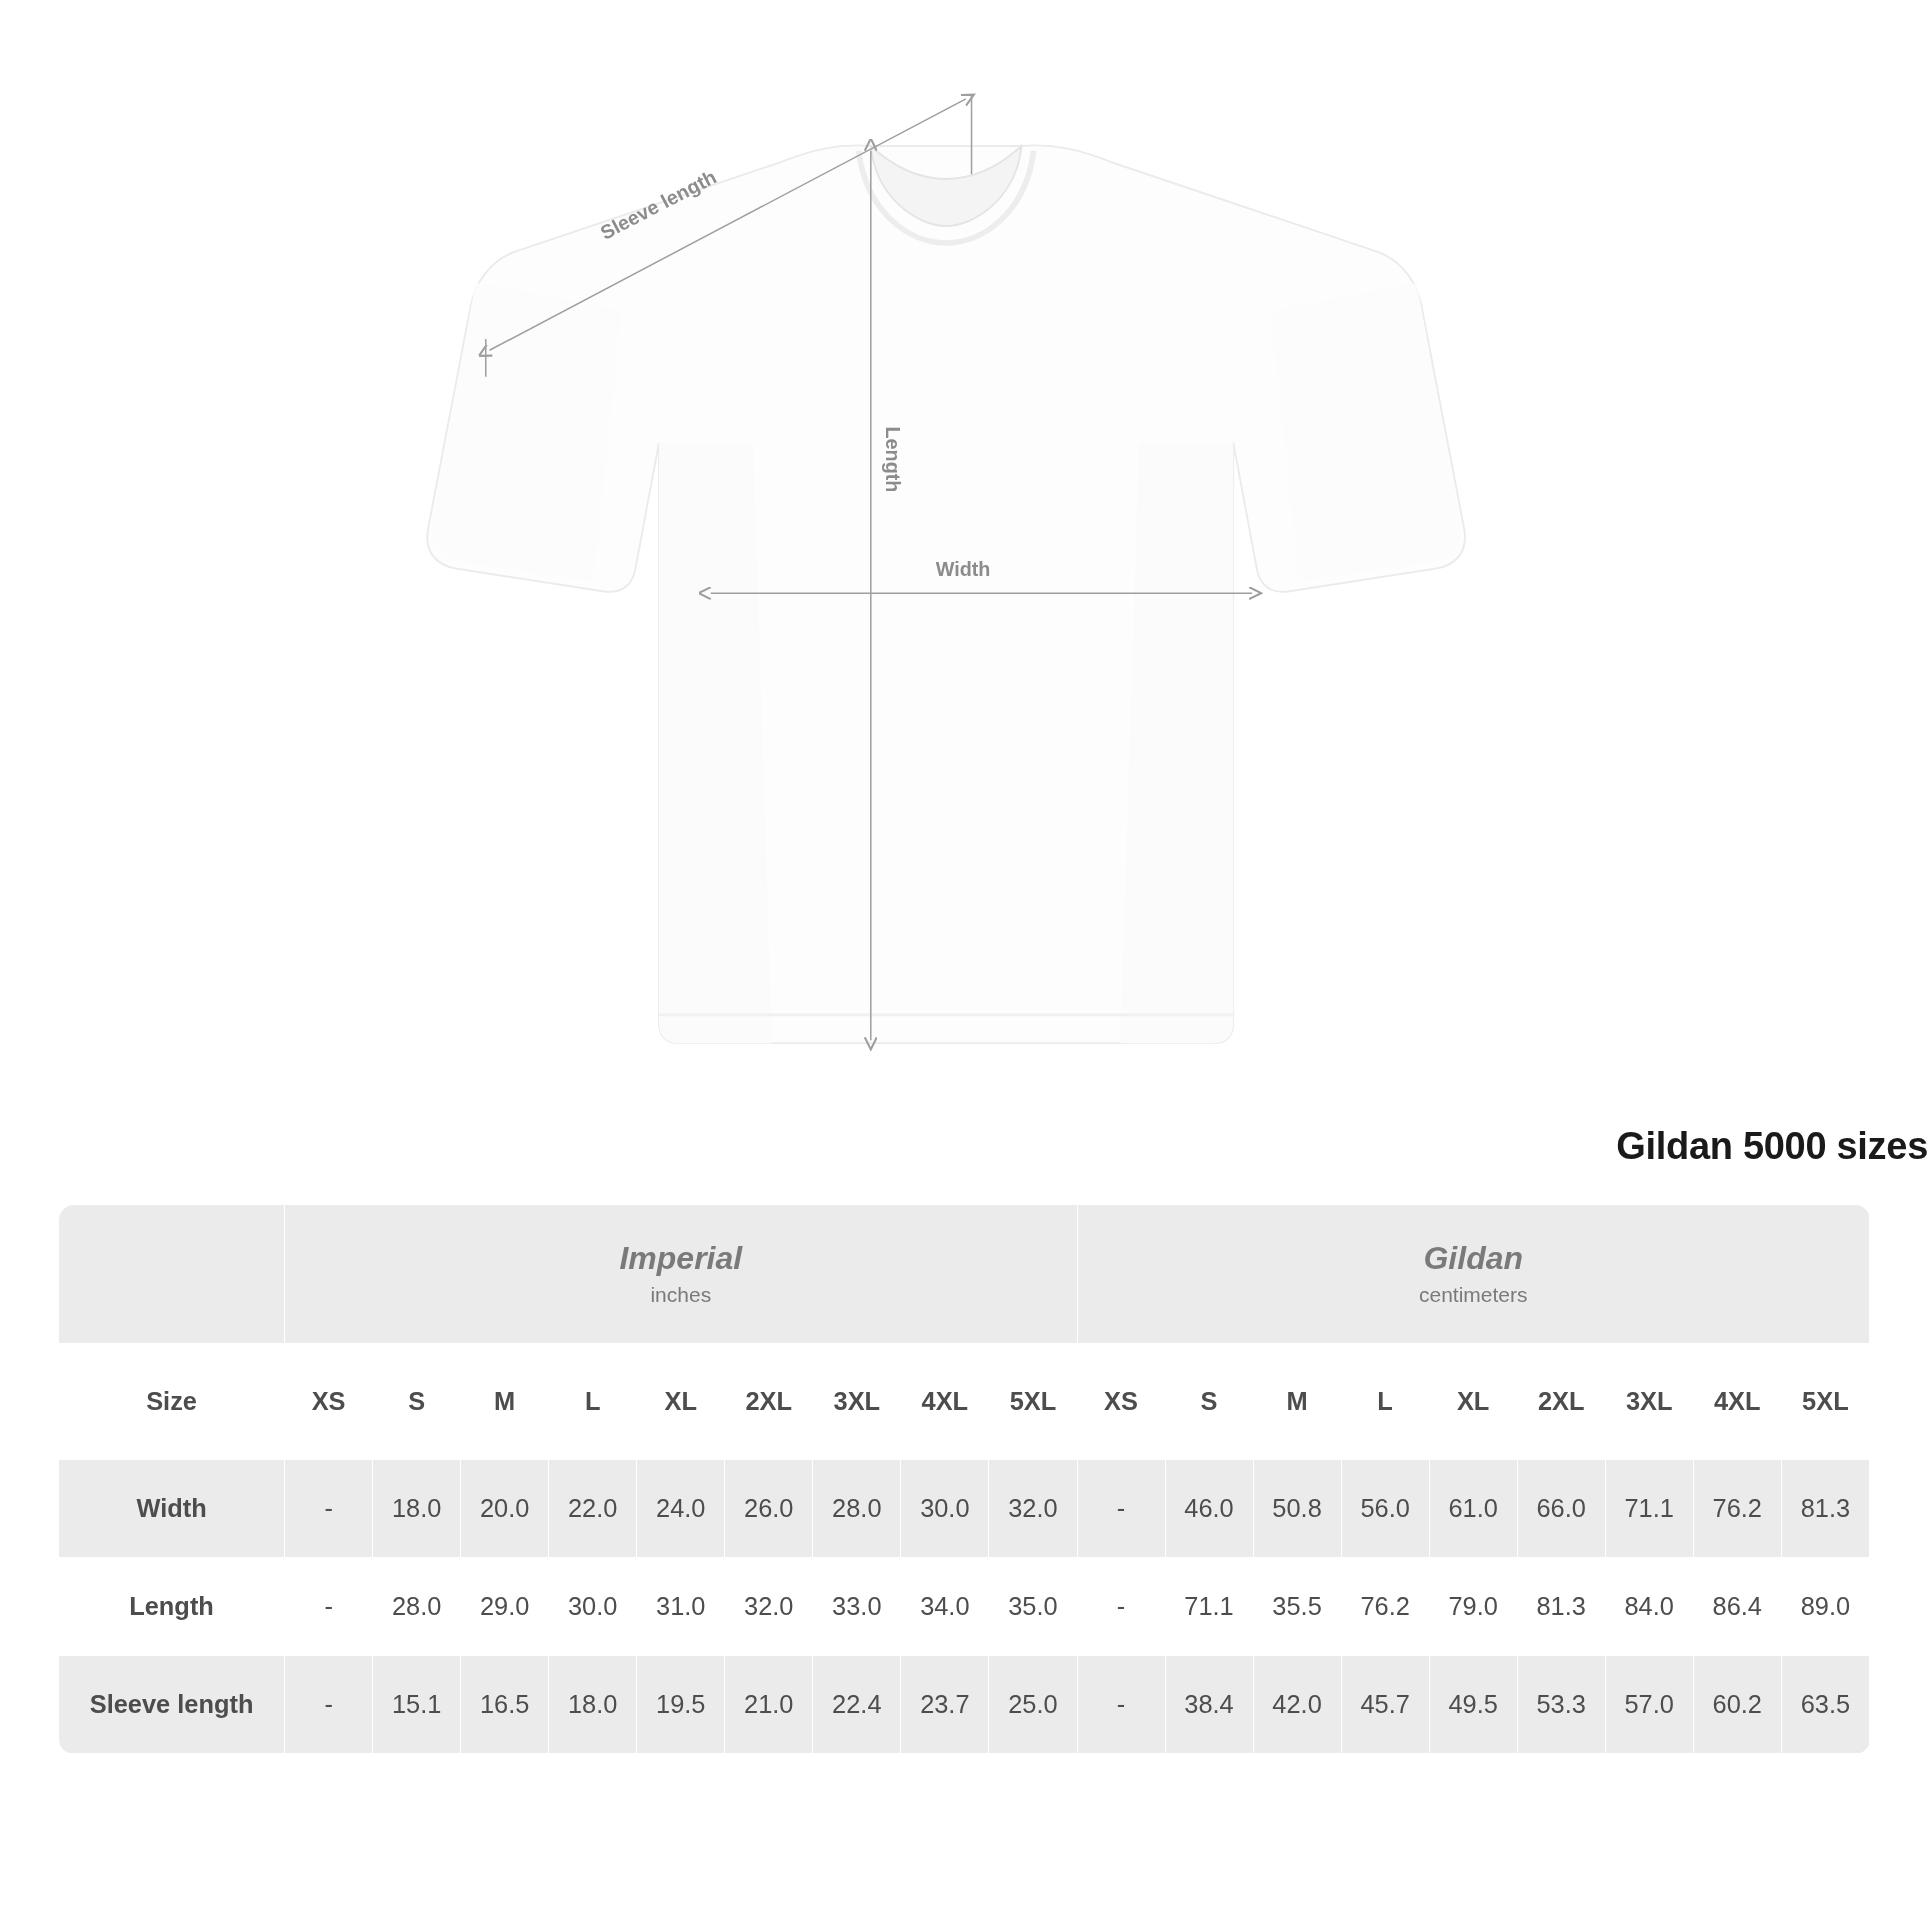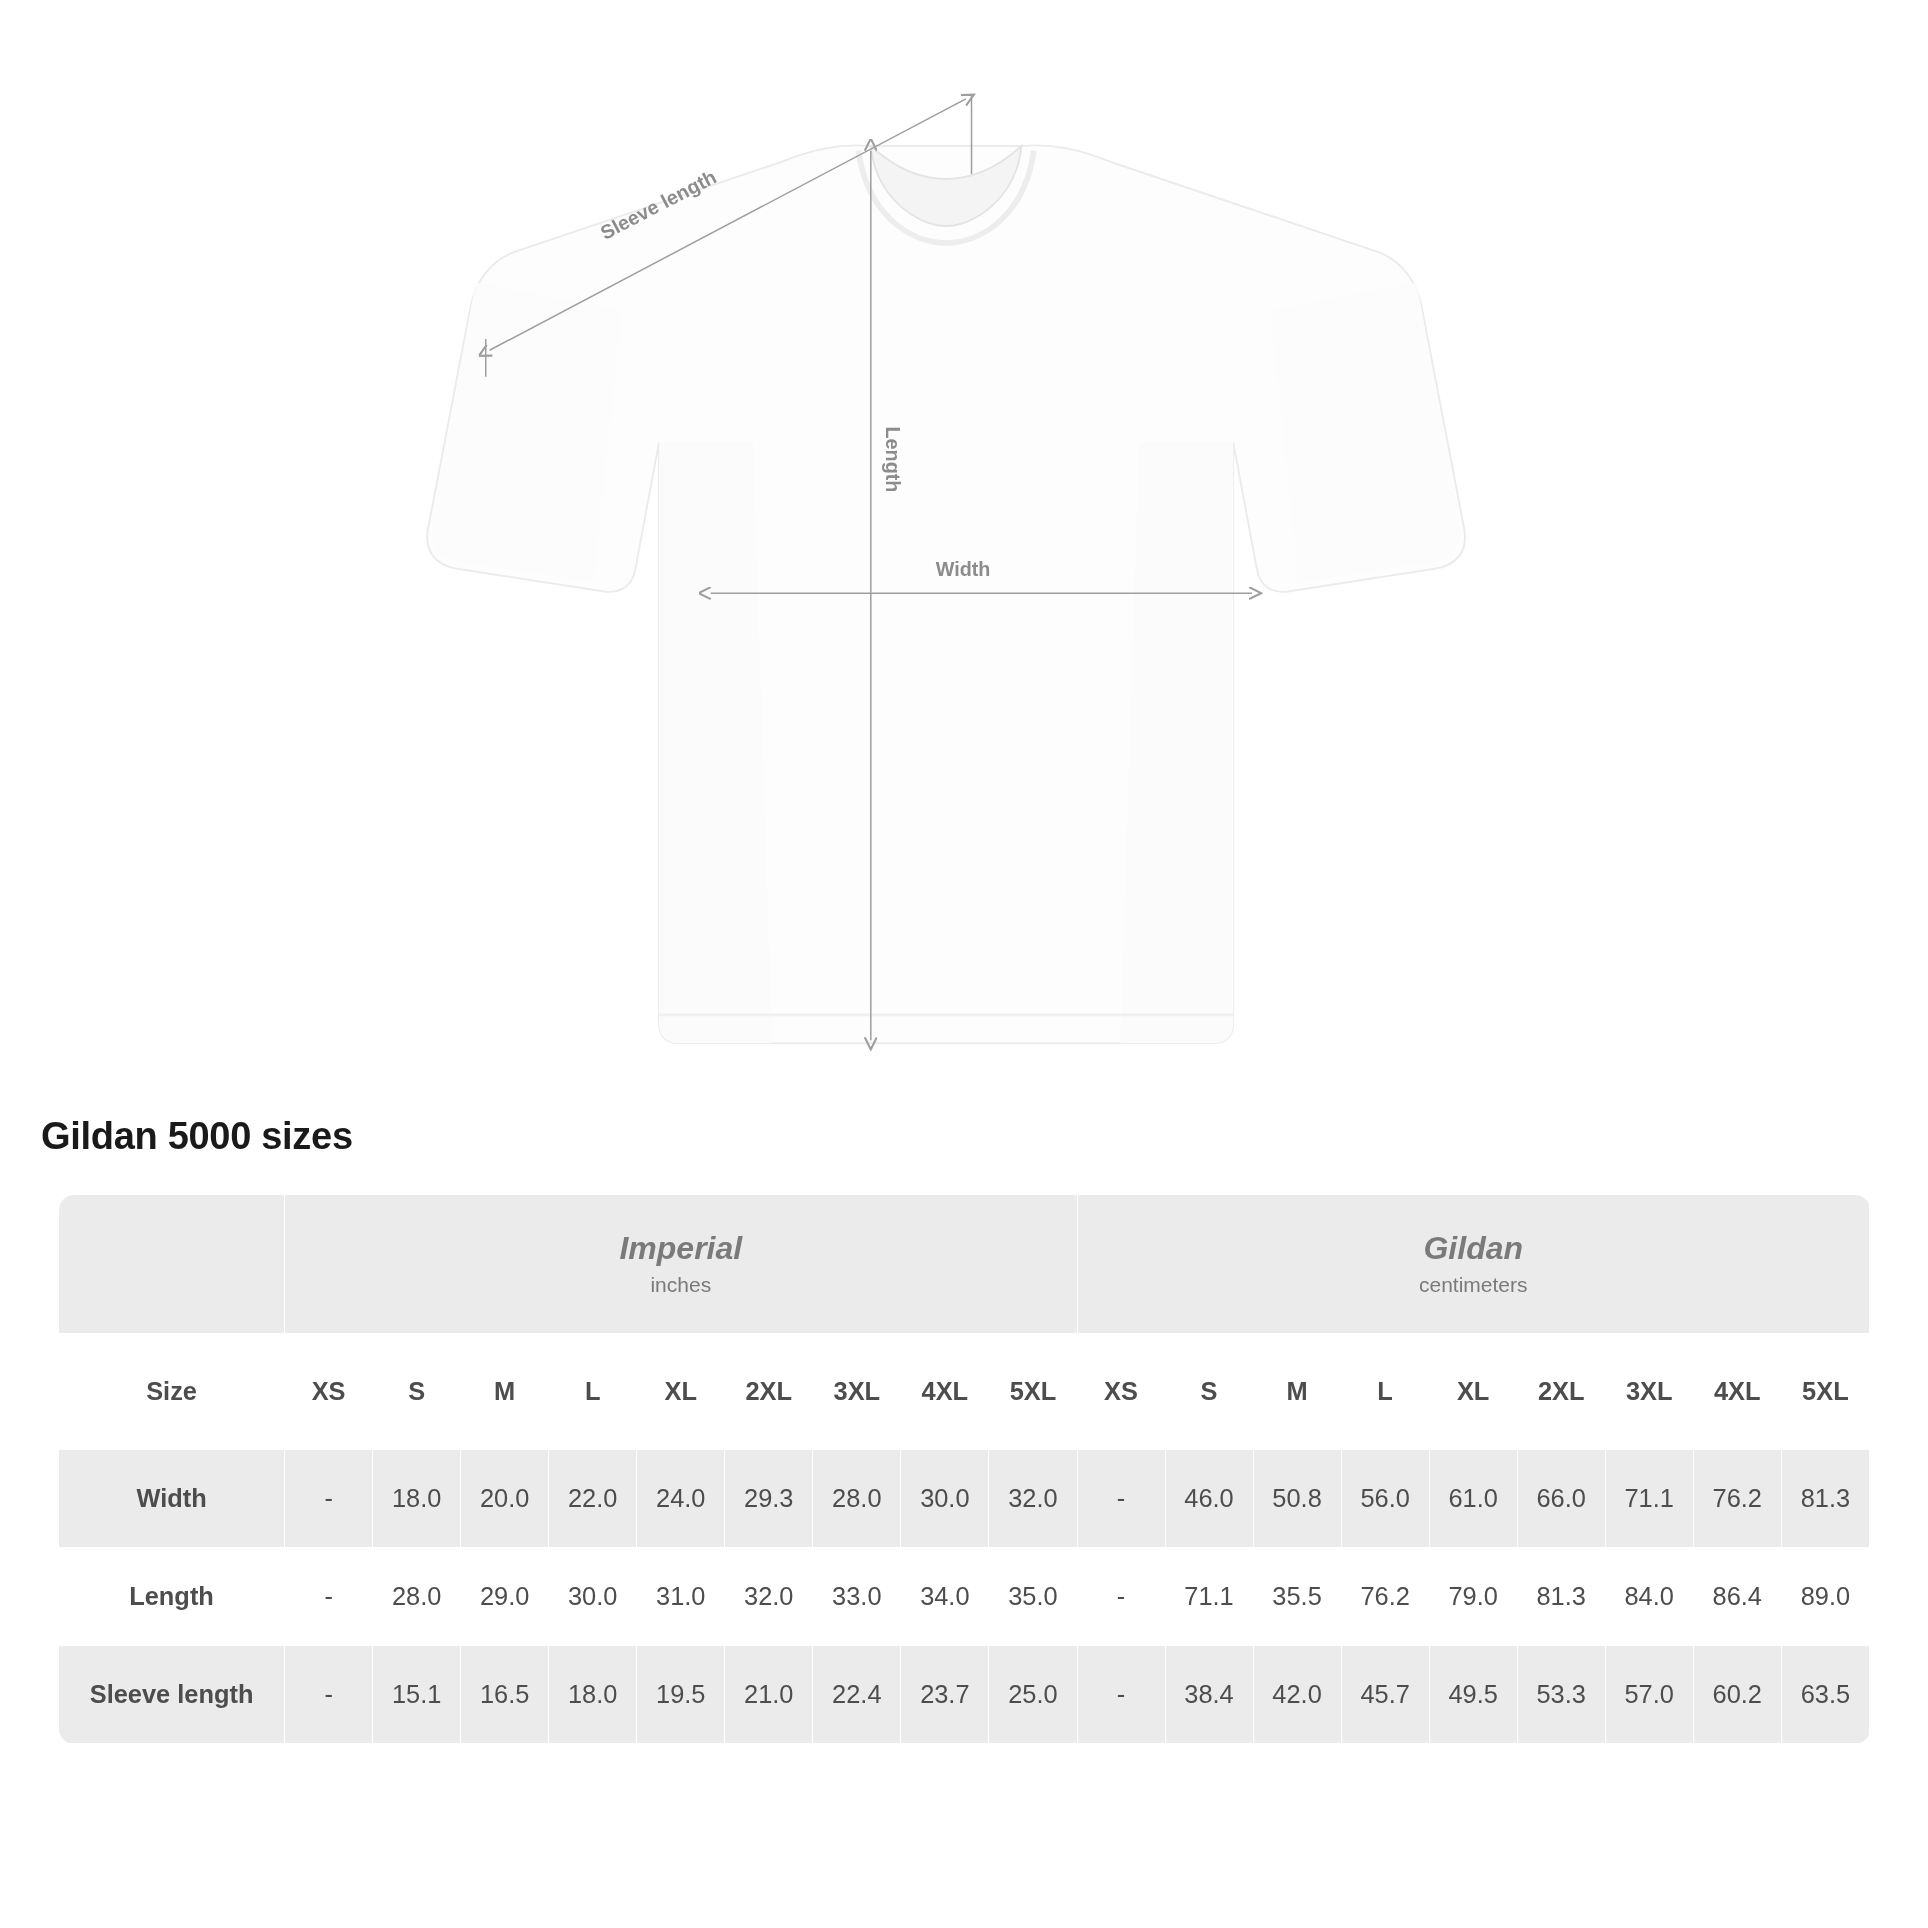--- a/index.html
+++ b/index.html
@@ -26,22 +26,22 @@
     height: 1111px;
   }
   .illustration svg {
     position: absolute;
     top: 0;
     left: 0;
   }
 
   
   .title-block {
-    text-align: left;
-    margin-top: 4px;
+    text-align: right;
+    margin-top: 14px;
     padding-left: 41px;
   }
   .chart-title {
     font-size: 38px;
     font-weight: bold;
     color: #1a1a1a;
     letter-spacing: -0.3px;
     margin: 0;
   }
   .chart-note {
@@ -269,21 +269,21 @@
           <td>5XL</td>
         </tr>
 
         <tr class="data-row row-shade">
           <td class="rowlabel">Width</td>
           <td>-</td>
           <td>18.0</td>
           <td>20.0</td>
           <td>22.0</td>
           <td>24.0</td>
-          <td>29.3</td>
+          <td>26.0</td>
           <td>28.0</td>
           <td>30.0</td>
           <td>32.0</td>
           <td>-</td>
           <td>46.0</td>
           <td>50.8</td>
           <td>56.0</td>
           <td>61.0</td>
           <td>66.0</td>
           <td>71.1</td>

